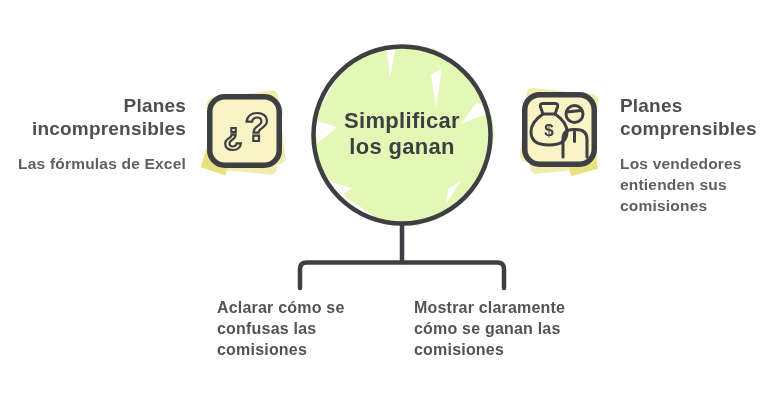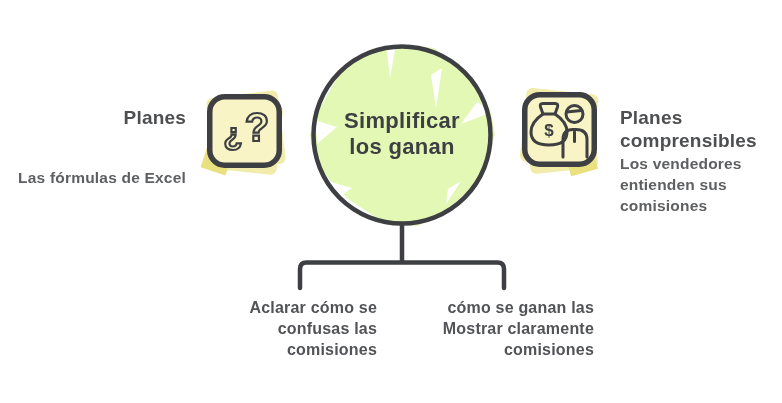--- a/index.html
+++ b/index.html
@@ -6,36 +6,36 @@
   .canvas {
     position:relative; width:782px; height:403px; background:#ffffff;
     font-family:"Liberation Sans", sans-serif; overflow:hidden;
   }
   .abs { position:absolute; }
   .layer { position:absolute; left:0; top:0; }
   .line { display:block; }
 
   .heading {
     font-size:19px; font-weight:bold; color:#4e4f51;
-    line-height:23px; letter-spacing:.2px;margin-top:12px;
+    line-height:23px; letter-spacing:.2px;
   }
   .bodytext {
     font-size:15.5px; font-weight:bold; color:#5e5f61;
     line-height:21px; letter-spacing:.2px;
   }
   .align-right { text-align:right; }
   .align-left  { text-align:left; }
 
   .center-label {
     font-size:22px; font-weight:bold; color:#3d3f42;
     line-height:26px; text-align:center; letter-spacing:.3px;
   }
   .branch-label {
     font-size:16px; font-weight:bold; color:#525356;
-    line-height:21px; text-align:right; letter-spacing:.2px;
+    line-height:21px; text-align:left; letter-spacing:.2px;
   }
 
   
   .connector {
     stroke:#3e3f42; stroke-width:4.5; fill:none;
     stroke-linecap:round; stroke-linejoin:round;
   }
   .node-ring { stroke:#3e3f42; stroke-width:4.5; fill:none; }
   .note-frame { stroke:#3e3f42; stroke-width:5.5; fill:#f8f4c5; }
   .glyph-stroke {
@@ -90,22 +90,23 @@
     <g>
       <circle class="glyph-stroke" cx="57.5" cy="27" r="8.5"></circle>
       <path class="glyph-stroke" d="M49.5,25 L64.5,23.5"></path>
       <path class="glyph-stroke" d="M46,70 L46,52.5 Q46,42.5 56,42.5 L59,42.5 Q70,42.5 70,52.5 L70,70"></path>
       <path class="glyph-stroke" d="M57.5,44.5 L57.5,54.5"></path>
     </g>
   </svg>
 
   <div class="abs heading align-right" style="left:0; top:94; left:0px; top:94px; width:186px;">
     <span class="line">Planes</span>
+    <span class="line">incomprensibles</span>
   </div>
-  <div class="abs bodytext align-right" style="left:0px; top:153px; width:186px;margin-top:14px;">
+  <div class="abs bodytext align-right" style="left:0px; top:153px; width:186px;">
     <span class="line">Las fórmulas de Excel</span>
   </div>
 
   <div class="abs center-label" style="left:302px; top:108px; width:200px;">
     <span class="line">Simplificar</span>
     <span class="line">los ganan</span>
   </div>
 
   <div class="abs heading align-left" style="left:620px; top:94px; width:170px;">
     <span class="line">Planes</span>
@@ -116,18 +117,18 @@
     <span class="line">entienden sus</span>
     <span class="line">comisiones</span>
   </div>
 
   <div class="abs branch-label" style="left:217px; top:297px; width:160px;">
     <span class="line">Aclarar cómo se</span>
     <span class="line">confusas las</span>
     <span class="line">comisiones</span>
   </div>
   <div class="abs branch-label" style="left:414px; top:297px; width:180px;">
+    <span class="line">Mostrar claramente</span>
     <span class="line">cómo se ganan las</span>
-    <span class="line">Mostrar claramente</span>
     <span class="line">comisiones</span>
   </div>
 
 </div>
 
 </body></html>

